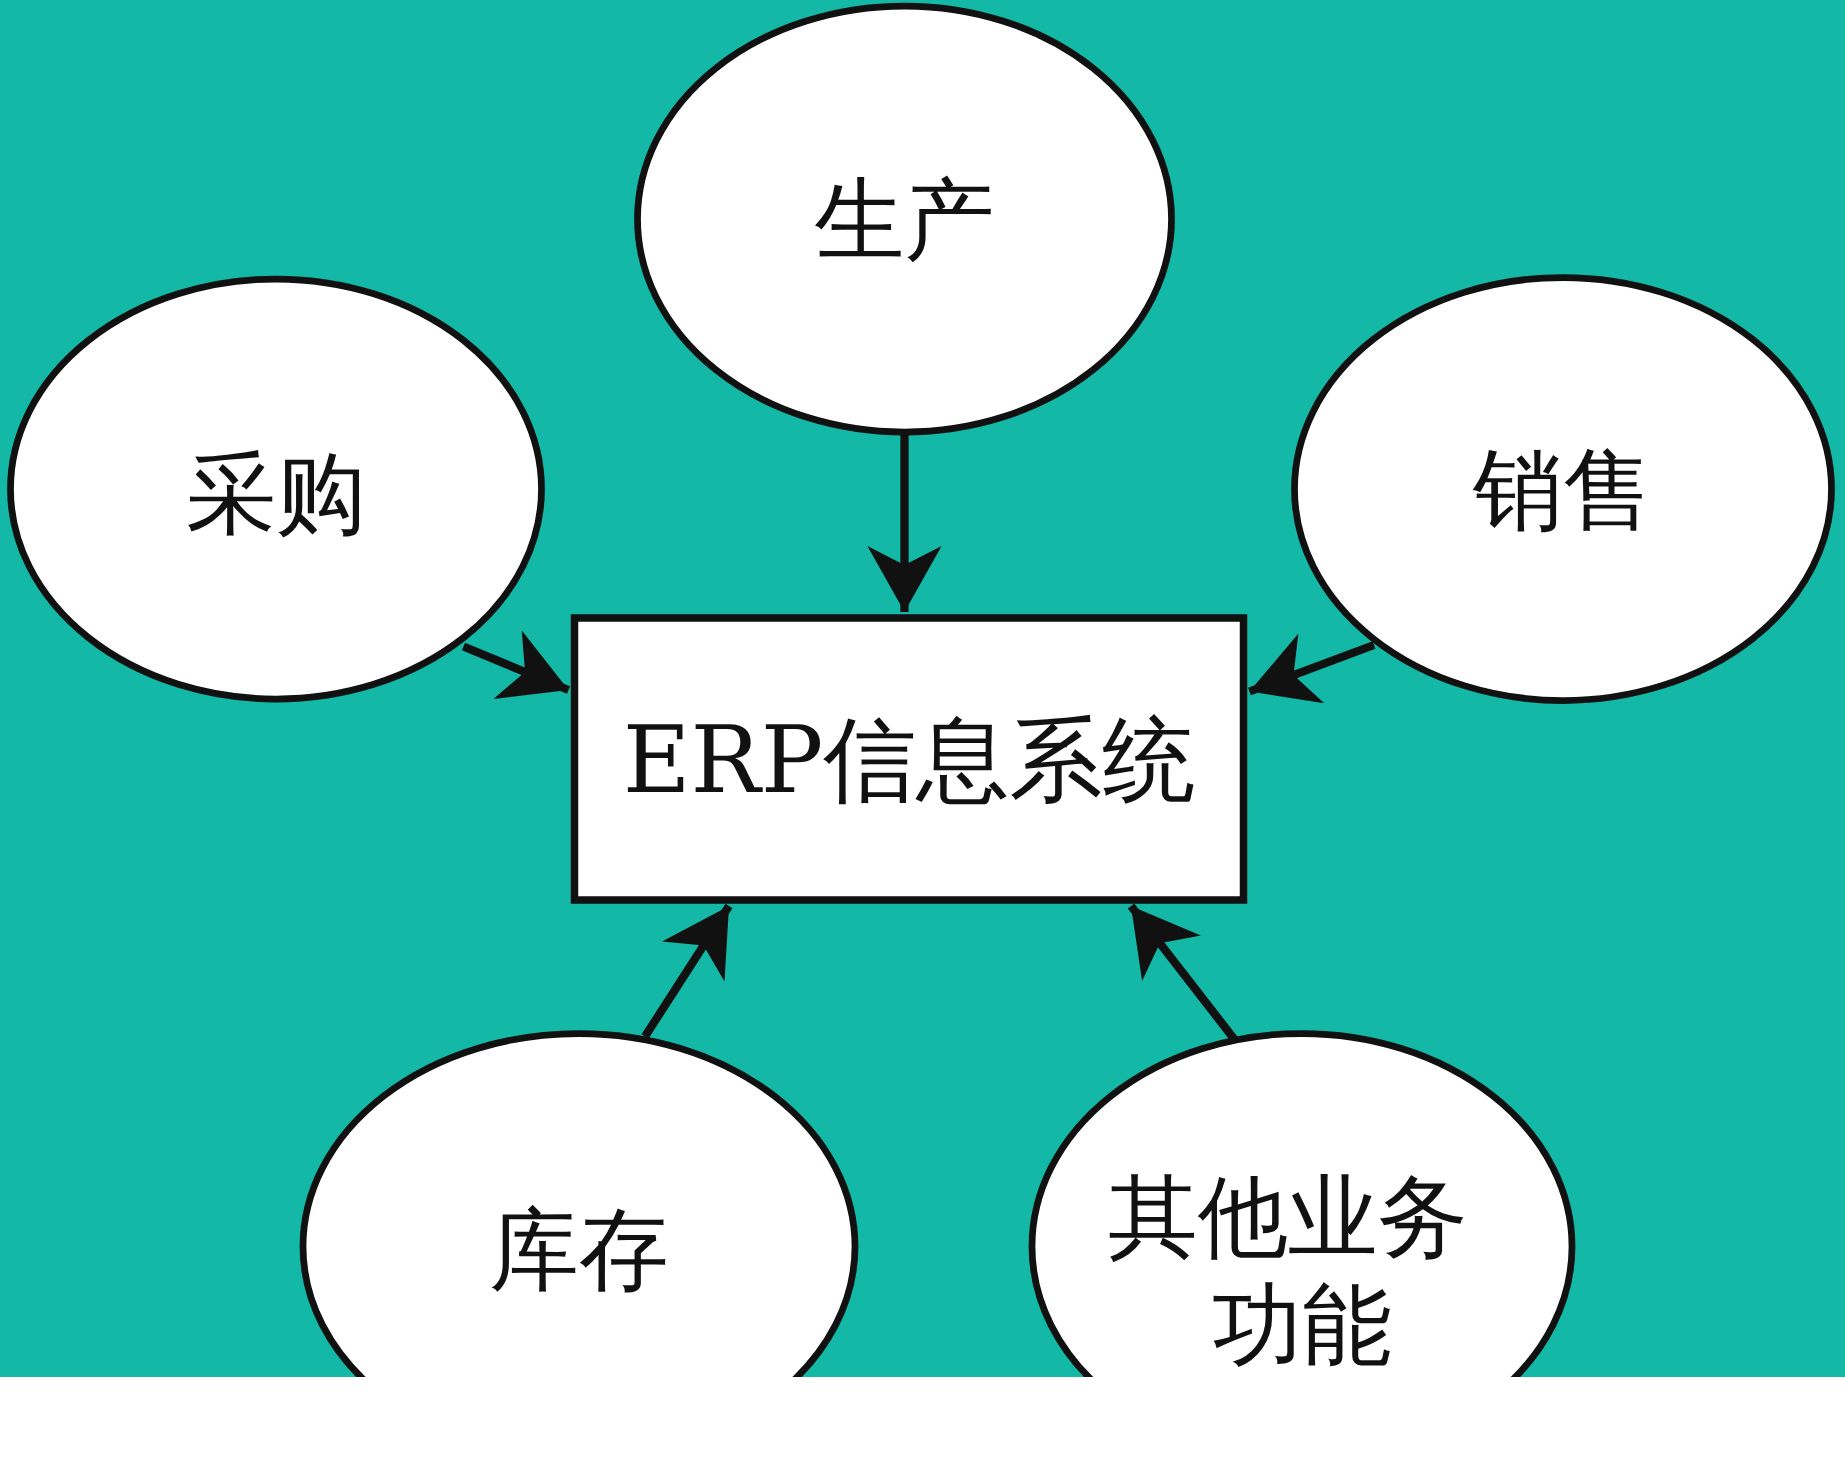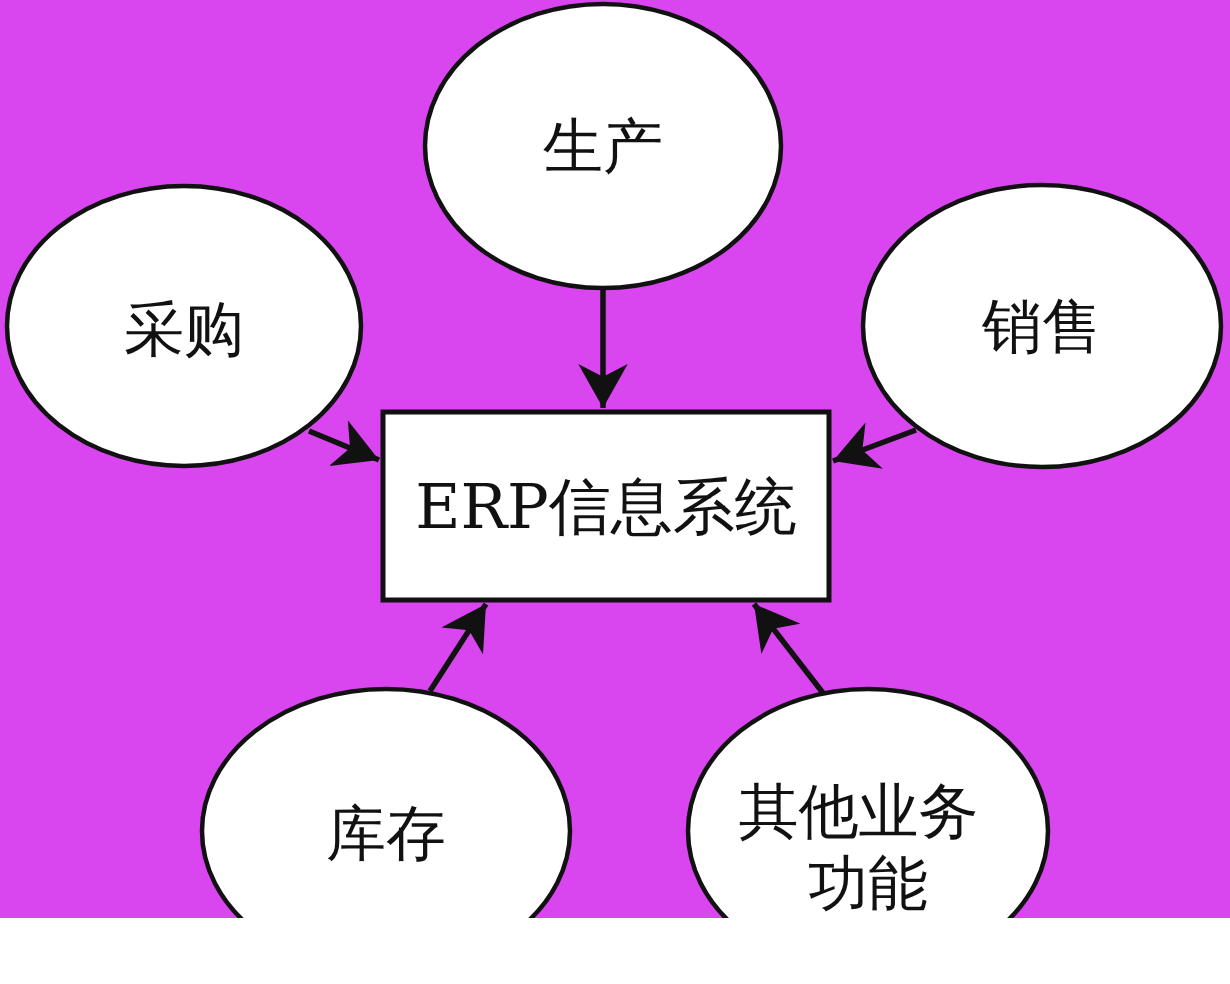--- a/index.html
+++ b/index.html
@@ -4,21 +4,21 @@
 <style>
   html, body {
     margin: 0;
     padding: 0;
     background: #ffffff;
   }
   .stage {
     position: relative;
     width: 1230px;
     height: 918px;
-    background: #d946ef;
+    background: #14b8a6;
     font-family: "DejaVu Serif", "Liberation Serif", serif;
     text-align: right;
   }
   svg { display: block; }
   .node-ellipse {
     fill: #ffffff;
     stroke: #111111;
     stroke-width: 4.5;
   }
   .center-rect {

